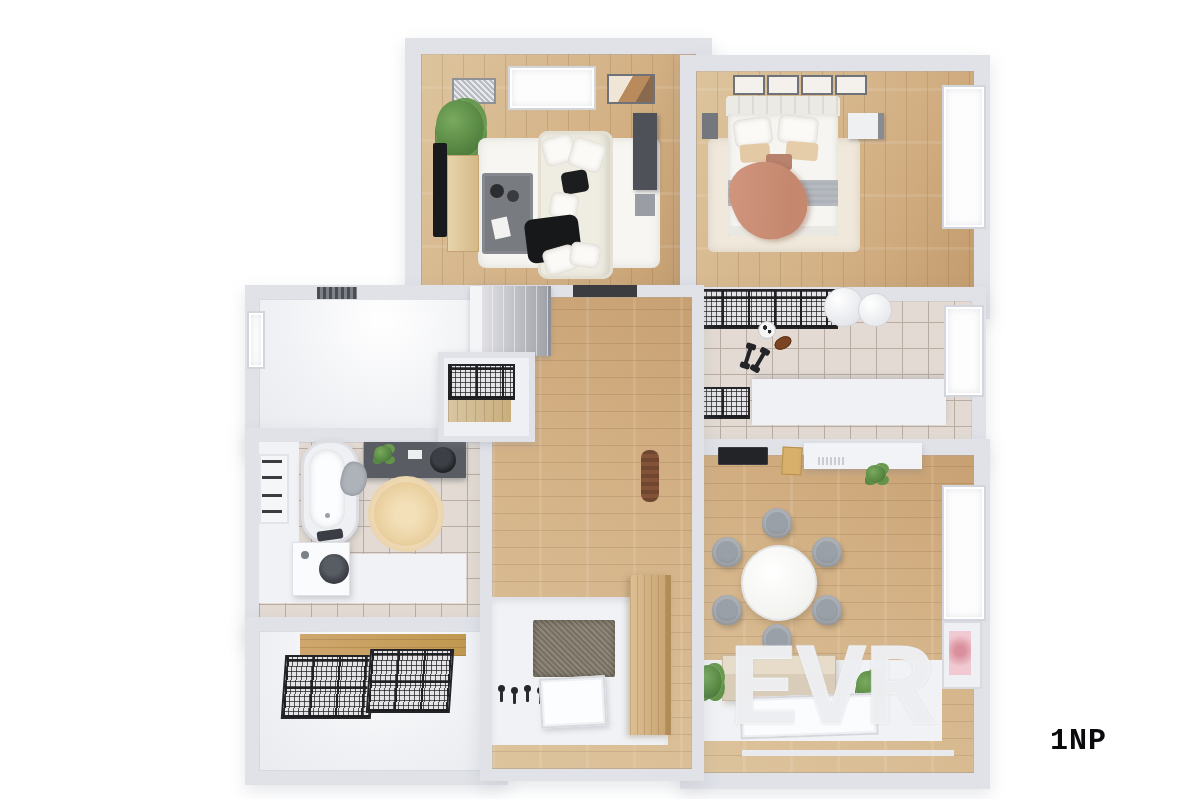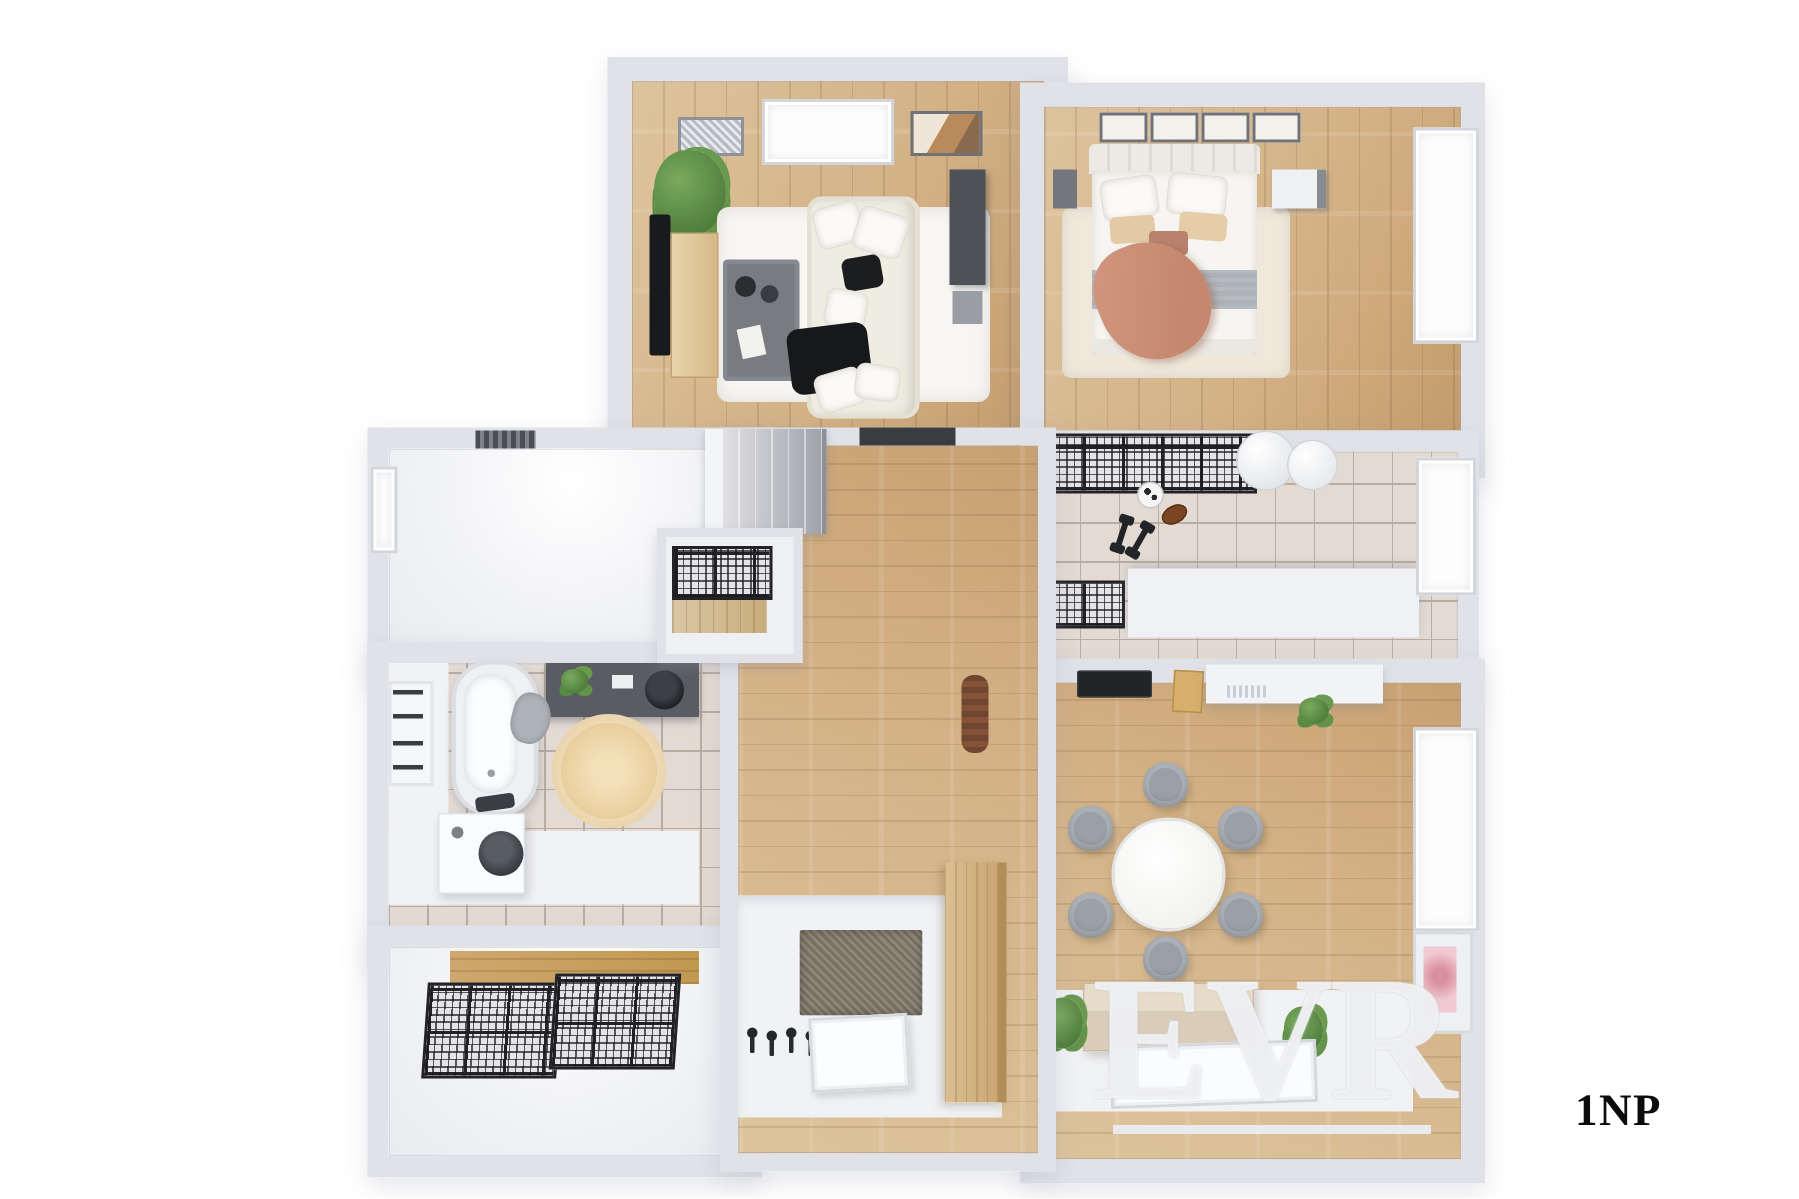--- a/index.html
+++ b/index.html
@@ -1,17 +1,17 @@
 <!DOCTYPE html>
 <html style="--wall: #e0e2e8; --wood: #d3b084; --woodlight: #ddc49d; --tile: #e3dbd3; --tileline: #b9ada2; --floorwhite: #f1f2f5; --sofa: #efece2; --terracotta: #c5886f; --blanket: #b6bac0; --chair: #9aa0a7; --rug: #ead0a0; --mesh: #232327; --plantgreen: #5f9048; --pink: #f0c9d2; --brown: #7b4b33; --darkunit: #4e5157; --ink: #0b0b0d;"><head>
 <meta charset="utf-8">
 <style>
   html,body{margin:0;padding:0;background:#fff;}
   .stage{position:relative;width:1199px;height:799px;background:#fff;overflow:hidden;
-         font-family:Liberation Serif, serif;}
+         font-family:Liberation Mono, monospace;}
   .abs{position:absolute;}
   
   .room{position:absolute;border:14px solid var(--wall);
         box-shadow:0 6px 16px rgba(141,146,163,.22), inset 0 0 0 1px rgba(160,164,178,.28);}
   .b16{border-width:16px;} .b12{border-width:12px;}
   
   .wood-v{background-image:
       repeating-linear-gradient(90deg, rgba(101,67,33,.16) 0 1px, transparent 1px 21px),
       repeating-linear-gradient(0deg, rgba(255,255,255,.10) 0 3px, transparent 3px 53px),
       linear-gradient(115deg, var(--woodlight), var(--wood) 60%, #c29b6c);}

